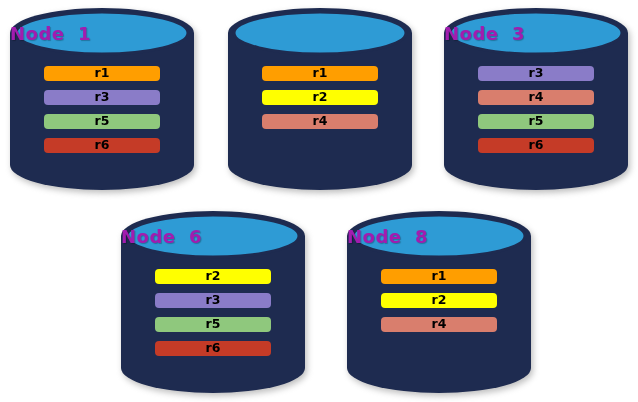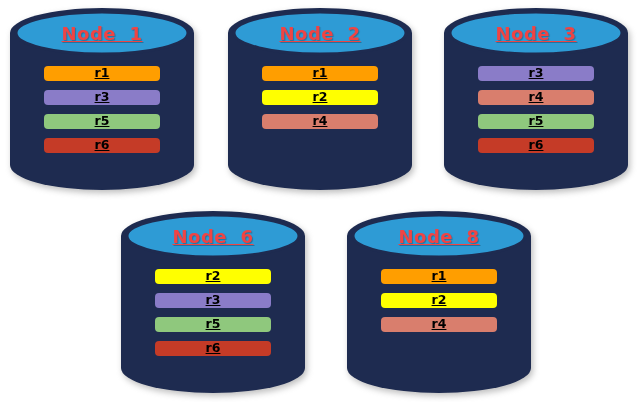--- a/index.html
+++ b/index.html
@@ -30,39 +30,36 @@
     position: absolute;
     left: 0; top: 0;
     filter: drop-shadow(2px 3px 3px rgba(110,110,110,0.45));
   }
   .cyl-top { stroke-width: 3; }
 
   .title {
     position: absolute;
     top: 15px;
     left: 0; right: 0;
-    text-align: center;
-    color: #ef4444;
+    color: #a21caf;
     font-weight: bold;
     font-size: 18px;
     letter-spacing: 0.5px;
     white-space: pre;
     text-shadow: 1px 1px 1px rgba(0,0,0,0.25);
-    text-decoration: underline;
   }
   .bars {
     position: absolute;
     top: 58px;
     left: 50%;
     transform: translateX(-50%);
     width: 116px;
     display: flex;
     flex-direction: column;
     gap: 9px;
-    text-decoration: underline;
   }
   .bar {
     height: 15px;
     border-radius: 4px;
     display: flex;
     align-items: center;
     justify-content: center;
     color: #000000;
     font-weight: bold;
     font-size: 12.5px;
@@ -94,21 +91,20 @@
           <span>r6</span>
         </div>
     </div>
   </div>
 
   <div class="node pos-2">
     <svg class="cyl" width="184" height="183" viewBox="0 0 184 183">
       <path class="cyl-body" d="M0,25 A92,25 0 0 1 184,25 L184,157 A92,25 0 0 1 0,157 Z" fill="#1E2B50"></path>
       <ellipse class="cyl-top" cx="92" cy="25" rx="86" ry="21" fill="#2E9BD5" stroke="#1E2B50"></ellipse>
     </svg>
-    <div class="title">Node  2</div>
     <div class="bars">
       <div class="bar" style="background-color: rgb(255, 158, 0);">
           <span>r1</span>
         </div>
       <div class="bar" style="background-color: rgb(255, 255, 0);">
           <span>r2</span>
         </div>
       <div class="bar" style="background-color: rgb(217, 126, 109);">
           <span>r4</span>
         </div>

